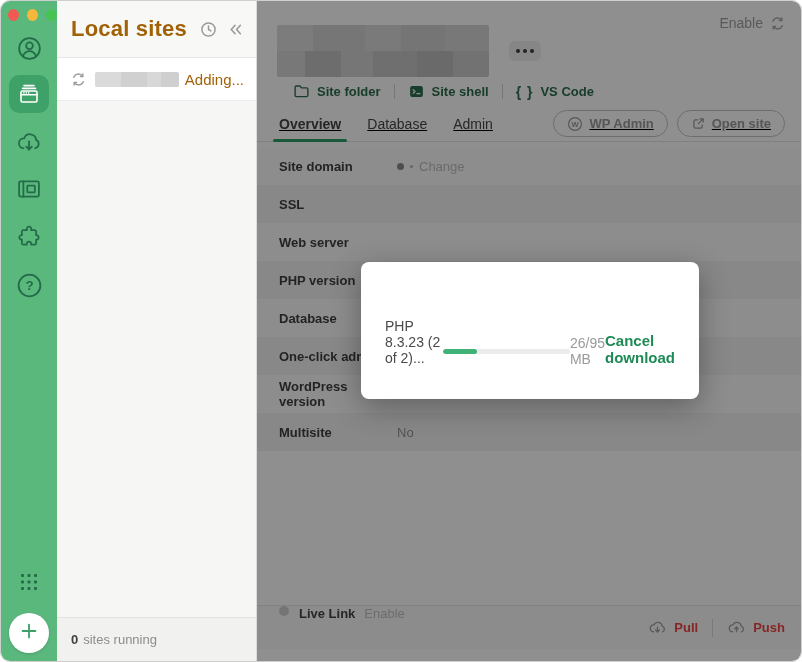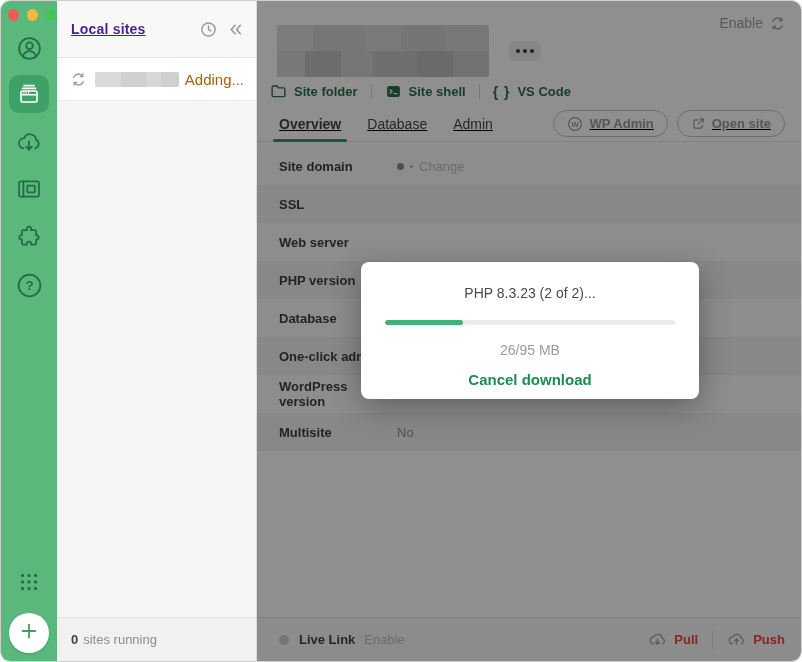--- a/index.html
+++ b/index.html
@@ -39,21 +39,21 @@
 
   
   .panel {
     width:200px; flex:none; background:#f6f6f5; border-right:1px solid #dcdcdc;
     position:relative; display:flex; flex-direction:column;
   }
   .panel-header {
     height:57px; background:#f8f8f7; border-bottom:1px solid #e6e6e6;
     display:flex; align-items:center; padding:0 12px 0 14px;
   }
-  .panel-title { font-size:14px; font-weight:600; color:#4c1d95; letter-spacing:.2px; flex:1;text-decoration:underline; }
+  .panel-title { font-size:22px; font-weight:600; color:#a16207; letter-spacing:.2px; flex:1; }
   .panel-header .ph-icon { color:#9a9a9a; display:flex; margin-left:10px; cursor:pointer; }
 
   .site-item {
     height:43px; background:#ffffff; border-bottom:1px solid #ececec;
     display:flex; align-items:center; padding:0 12px 0 14px; cursor:pointer;
   }
   .site-spinner { color:#9b9b9b; display:flex; margin-right:9px; }
   .site-name-redacted {
     width:84px; height:15px; border-radius:2px;
     background:linear-gradient(90deg,#dadada 0 26px,#d0d0d0 0 52px,#d8d8d8 0 66px,#cfcfcf 0 84px);
@@ -83,21 +83,21 @@
     background:
       linear-gradient(90deg,#dddddd 0 36px,#d3d3d3 0 88px,#dadada 0 124px,#d0d0d0 0 168px,#d7d7d7 0 212px) top/100% 26px no-repeat,
       linear-gradient(90deg,#d7d7d7 0 28px,#c3c3c3 0 64px,#d2d2d2 0 96px,#c7c7c7 0 140px,#bebebe 0 176px,#cccccc 0 212px) bottom/100% 26px no-repeat;
   }
   .ellipsis-btn {
     margin-left:20px; width:32px; height:20px; border-radius:6px; background:#efefef;
     display:flex; align-items:center; justify-content:center; gap:3px; cursor:pointer;
   }
   .ellipsis-btn i { width:4px; height:4px; border-radius:50%; background:#3f3f3f; display:block; }
 
-  .quick-actions { position:absolute; top:82px; left:13px; display:flex; align-items:center; gap:13px; }
+  .quick-actions { position:absolute; top:82px; left:36px; display:flex; align-items:center; gap:13px; }
   .qa-item { display:flex; align-items:center; gap:7px; color:#2c6d4c; font-size:13px; font-weight:700; cursor:pointer; }
   .qa-item .icon { display:flex; color:#2c6d4c; }
   .qa-braces { font-size:14px; font-weight:700; letter-spacing:1px; }
   .qa-divider { width:1px; height:15px; background:#d2d2d2; }
 
   .tabs-row {
     position:absolute; top:105px; left:0; right:0; height:36px;
     border-bottom:1px solid #e4e4e4; display:flex; align-items:stretch; padding:0 16px 0 22px;text-decoration:underline;
   }
   .tab {
@@ -129,37 +129,37 @@
   .ssl-redacted { width:130px; height:15px; border-radius:2px; background:linear-gradient(90deg,#d9d9d9 0 38px,#d1d1d1 0 74px,#d7d7d7 0 104px,#cfcfcf 0 130px); }
   .trust-link { color:#1e7b50; font-weight:700; font-size:13px; cursor:pointer; }
   .info-icon { color:#3f3f3f; display:flex; cursor:pointer; }
   .dropdown {
     display:flex; align-items:center; gap:8px; border:1px solid #d9d9d9; border-radius:4px;
     background:#fcfcfc; padding:5px 11px; font-size:13px; font-weight:600; color:#4a4a4a; cursor:pointer;
   }
   .dropdown .icon { display:flex; color:#2f7d54; }
 
   .main-footer {
-    position:absolute; left:0; right:0; bottom:0; height:44px; background:#fafafa;
-    border-top:1px solid #e6e6e6; display:flex; align-items:center; padding:0 16px 0 22px;
+    position:absolute; left:0; right:0; bottom:12px; height:44px; background:#fafafa;
+    border-top:1px solid #e6e6e6; display:flex; padding:0 16px 0 22px;
   }
   .ll-dot { width:10px; height:10px; border-radius:50%; background:#cfcfcf; margin-right:10px; }
   .ll-label { font-size:13px; font-weight:700; color:#454545; margin-right:9px; }
   .ll-enable { font-size:13px; color:#c0c0c0; cursor:pointer; }
   .mf-right { margin-left:auto; display:flex; align-items:center; gap:14px; }
   .mf-btn { display:flex; align-items:center; gap:7px; font-size:13px; font-weight:600; color:#ef4444; cursor:pointer; }
   .mf-btn .icon { display:flex; color:#a0a0a0; }
   .mf-divider { width:1px; height:18px; background:#d8d8d8; }
 
   
   .dim-overlay { position:absolute; inset:0; background:rgba(0,0,0,.44); z-index:5; }
   .modal {
     position:absolute; left:104px; top:261px; width:338px; height:137px; z-index:10;
     background:#fff; border-radius:8px; box-shadow:0 8px 30px rgba(0,0,0,.32);
-    display:flex; flex-direction:column; align-items:center; padding:23px 24px 0 24px;
+    display:flex; align-items:center; padding:23px 24px 0 24px;
   }
   .modal-title { font-size:14px; color:#4a4a4a; }
   .progress-track {
     width:100%; height:5px; border-radius:3px; background:#ececec; margin-top:19px; overflow:hidden;
   }
   .progress-fill { height:100%; background:#41b277; border-radius:3px; width:0; }
   .progress-size { font-size:14px; color:#9a9a9a; margin-top:17px; }
   .cancel-link { font-size:15px; font-weight:700; color:#1e8a57; margin-top:13px; cursor:pointer; }
 
   svg { stroke-linecap:round; stroke-linejoin:round; }

